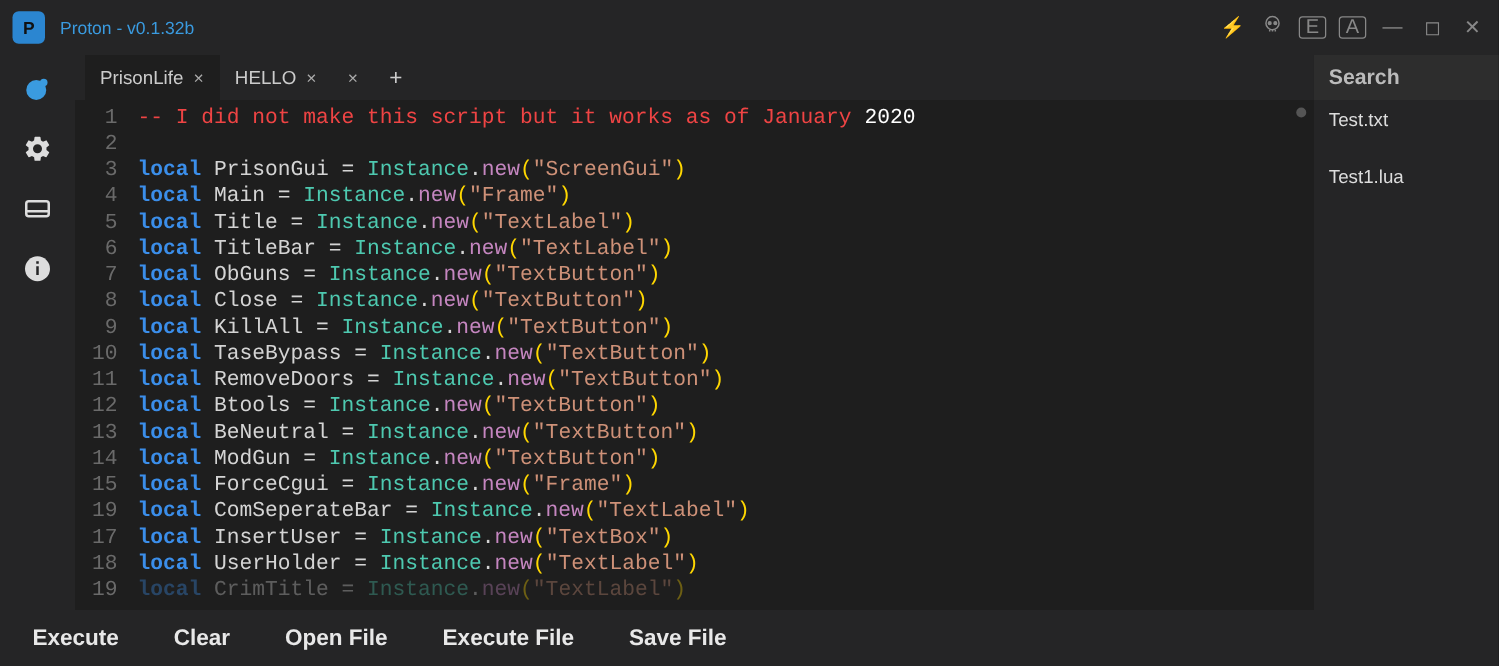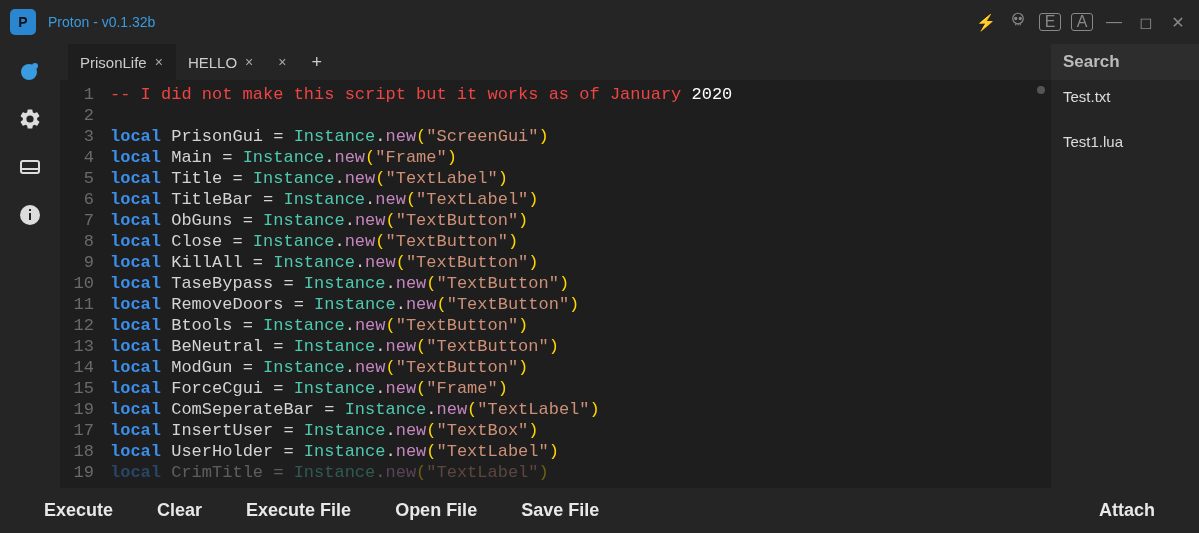--- a/index.html
+++ b/index.html
@@ -37,21 +37,21 @@
   .n { color: #ffffff; }
   .op { color: #d4d4d4; }
   .faded { opacity: 0.35; }
   .scroll-dot { position: absolute; top: 6px; right: 6px; width: 8px; height: 8px; border-radius: 50%; background: #555; }
 
   .rightpanel { width: 148px; background: #252526; display: flex; flex-direction: column; }
   .search-header { height: 36px; background: #2d2d2d; color: #bbb; display: flex; align-items: center; padding: 0 12px; font-size: 17px; font-weight: 600; }
   .search-list { padding: 8px 12px; display: flex; flex-direction: column; gap: 28px; }
   .search-item { color: #ddd; font-size: 15px; cursor: pointer; }
 
-  .bottombar { height: 45px; background: #252526; display: flex; align-items: center; padding: 0 26px; gap: 8px; }
+  .bottombar { height: 45px; background: #252526; display: flex; align-items: center; padding: 0 8px; gap: 8px; }
   .btn { color: #e8e8e8; font-size: 18px; font-weight: 600; padding: 6px 18px; cursor: pointer; border-radius: 2px; }
   .bottombar-spacer { flex: 1; }
 </style>
 </head>
 <body>
 
 <div class="titlebar">
   <div class="logo">P</div>
   <div class="title">Proton - v0.1.32b</div>
   <div class="titlebar-spacer"></div>
@@ -148,18 +148,17 @@
     <div class="search-list" id="search-list">
         <div class="search-item">Test.txt</div>
         <div class="search-item">Test1.lua</div>
       </div>
   </div>
 </div>
 
 <div class="bottombar">
   <div class="btn">Execute</div>
   <div class="btn">Clear</div>
+  <div class="btn">Open File</div>
   <div class="btn">Execute File</div>
-  <div class="btn">Open File</div>
   <div class="btn">Save File</div>
   <div class="bottombar-spacer"></div>
-  <div class="btn">Attach</div>
 </div>
 
 </body></html>

